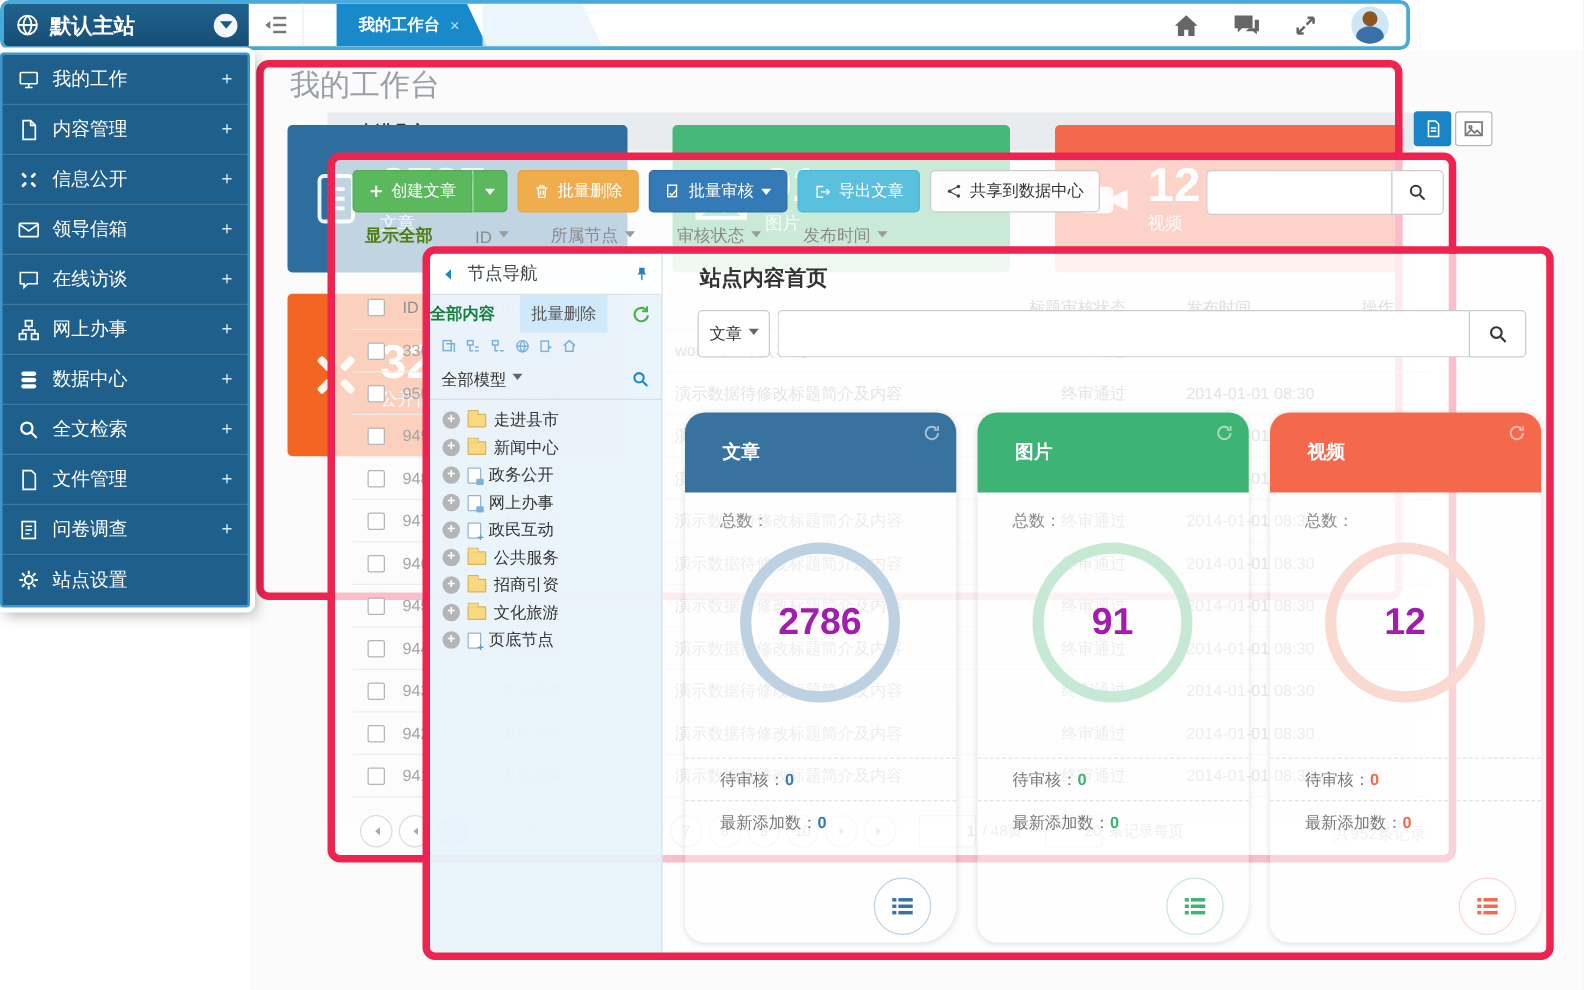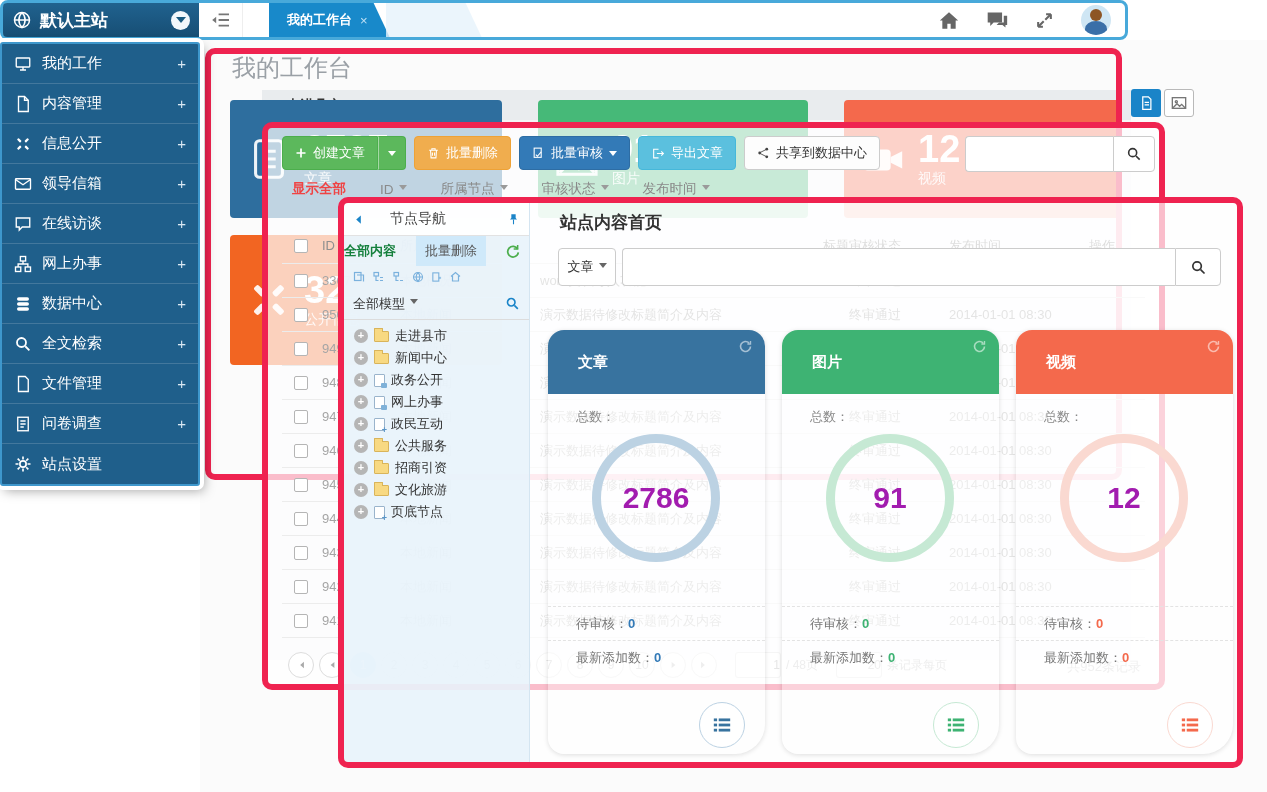--- a/index.html
+++ b/index.html
@@ -59,21 +59,21 @@
   .btn-green{background:#5cb85c;border-color:#4cae4c;border-radius:4px 0 0 4px}
   .btn-green-caret{background:#5cb85c;border-color:#4cae4c;border-left-color:rgba(255,255,255,.45);border-radius:0 4px 4px 0;padding:0 9px;margin-left:-8px}
   .btn-orange{background:#f0ad4e;border-color:#eea236}
   .btn-blue{background:#337ab7;border-color:#2e6da4}
   .btn-cyan{background:#5bc0de;border-color:#46b8da}
   .btn-white{background:#fdfdfd;border-color:#cccccc;color:#333}
   .p2-search{position:absolute;right:4px;top:8px;width:190px;height:36px;display:flex}
   .p2-search input{flex:1;border:1px solid #ccc;border-right:none;border-radius:4px 0 0 4px;background:#fff;padding:0 8px;font-size:13px;outline:none;min-width:0}
   .p2-search .sbtn{width:42px;border:1px solid #ccc;border-radius:0 4px 4px 0;background:#fff;display:flex;align-items:center;justify-content:center;color:#333;cursor:pointer}
   .filters{position:absolute;left:24px;top:52px;display:flex;gap:34px;font-size:13.5px;color:#8a8a8a;align-items:center}
-  .filters .f-all{color:#ef4444;font-weight:bold}
+  .filters .f-all{color:#4d7c0f;font-weight:bold}
   .fcaret{display:inline-block;width:0;height:0;border:4px solid transparent;border-top:5px solid #9a9a9a;vertical-align:middle;margin-left:5px}
   .tbl{position:absolute;left:14px;top:100px;right:14px}
   .trow{display:flex;align-items:center;height:34px;border-bottom:1px solid #ececec;color:#a5a5a5;font-size:13px}
   .trow.hd{height:36px;color:#8f8f8f}
   .cb{width:14px;height:14px;border:1px solid #b5b5b5;border-radius:2px;background:#fff;margin-left:12px;flex:none}
   .c-id{width:62px;padding-left:14px}
   .c-node{width:112px;text-align:center}
   .c-title{flex:1;padding-left:58px}
   .c-status{width:100px}
   .c-time{width:140px}
@@ -83,21 +83,21 @@
   .pg,.pgnav{width:26px;height:26px;border:1px solid #ddd;border-radius:50%;background:#fff;display:flex;align-items:center;justify-content:center;color:#aaa;cursor:pointer;flex:none}
   .pages{display:flex;gap:5px}
   .pages .pg:nth-of-type(1){background:#a9d5f5;border-color:#a9d5f5;color:#fff}
   .pgin{width:46px;height:26px;border:1px solid #ddd;border-radius:3px;background:#fff;text-align:right;color:#aaa;font-size:12px;outline:none}
   .pager .gap{width:8px}
   .p2-total{position:absolute;right:18px;top:530px;color:#b5b5b5;font-size:13px}
 
   
   .panel3{left:344px;top:203px;width:893px;height:559px;background:rgba(255,255,255,.7);z-index:5;display:flex}
   .tree{width:186px;height:100%;background:rgba(231,243,250,.88);border-right:1px solid #d4e5f1;position:relative;flex:none}
-  .tr-hd{height:33px;background:rgba(255,255,255,.92);border-bottom:1px solid #e2e2e2;display:flex;align-items:center;padding:0 9px;gap:26px}
+  .tr-hd{height:33px;background:rgba(255,255,255,.92);border-bottom:1px solid #e2e2e2;display:flex;align-items:center;padding:0 9px;gap:10px}
   .tr-hd .ttl{font-size:14px;color:#444;flex:1}
   .tr-tabs{height:30px;display:flex;align-items:center;font-size:13px}
   .tr-tab1{width:72px;text-align:left;color:#15803d;font-weight:bold;cursor:pointer}
   .tr-tab2{width:70px;height:100%;line-height:30px;text-align:center;color:#555;background:#cfe9fa;cursor:pointer}
   .tr-recycle{margin-left:auto;margin-right:8px;color:#4cae4c;cursor:pointer}
   .tr-icons{height:22px;display:flex;align-items:center;gap:7px;padding:0 9px;color:#7ab1dd}
   .tr-search{height:32px;display:flex;align-items:center;padding:0 9px;border-bottom:1px solid #dcdcdc;gap:6px}
   .tr-model{font-size:13px;color:#333;display:flex;align-items:center;gap:5px;cursor:pointer}
   .tr-model .fcaret{border-top-color:#666;margin-left:0}
   .tr-mag{margin-left:auto;color:#1a84c8;cursor:pointer}

